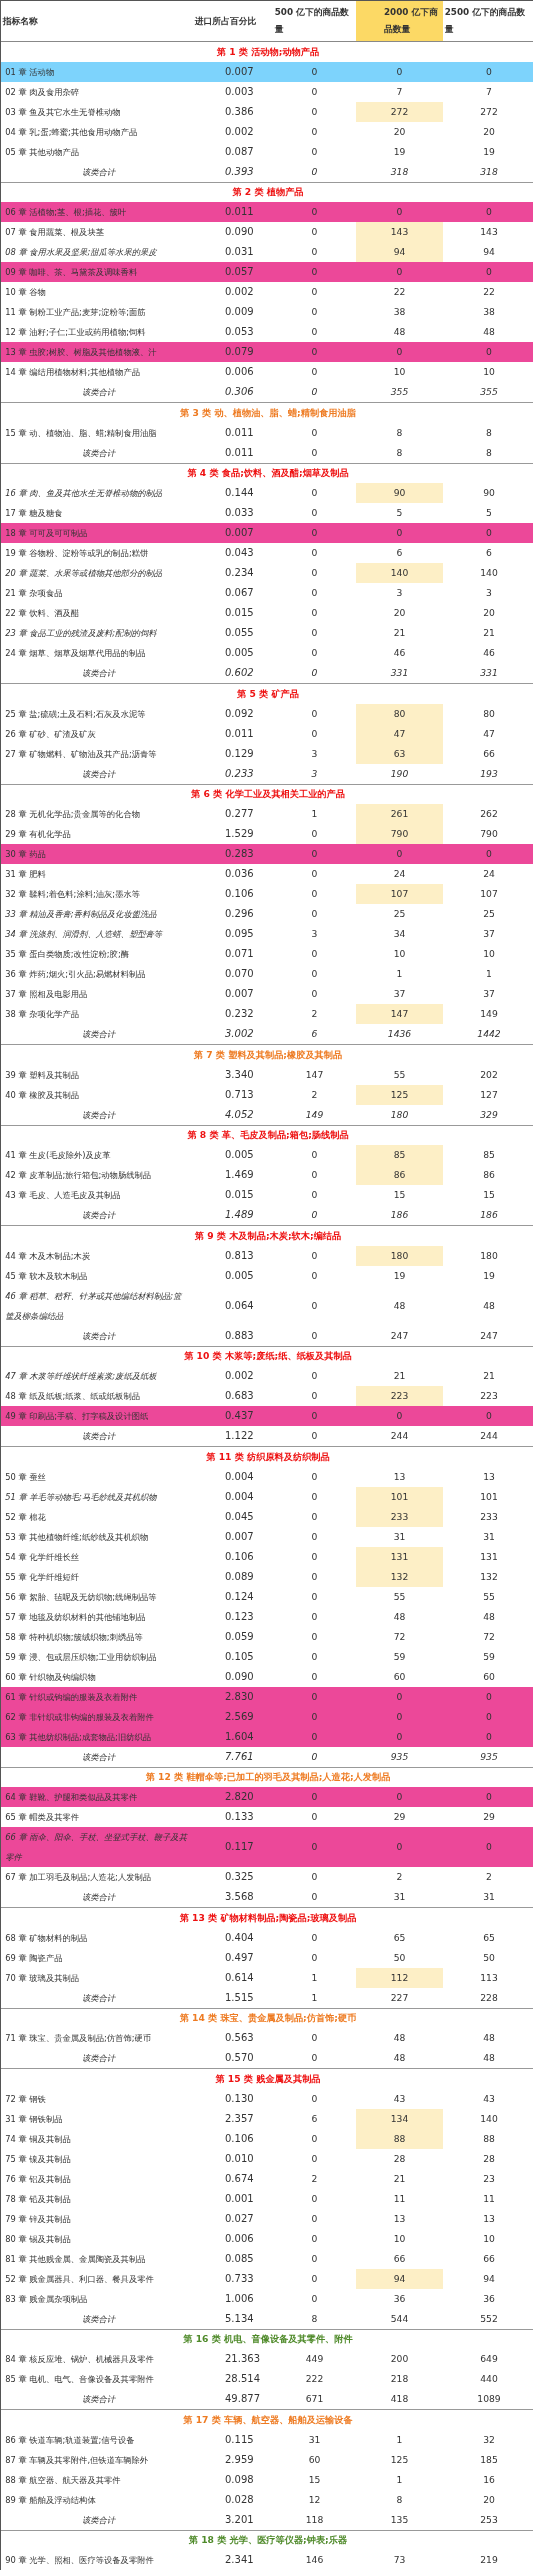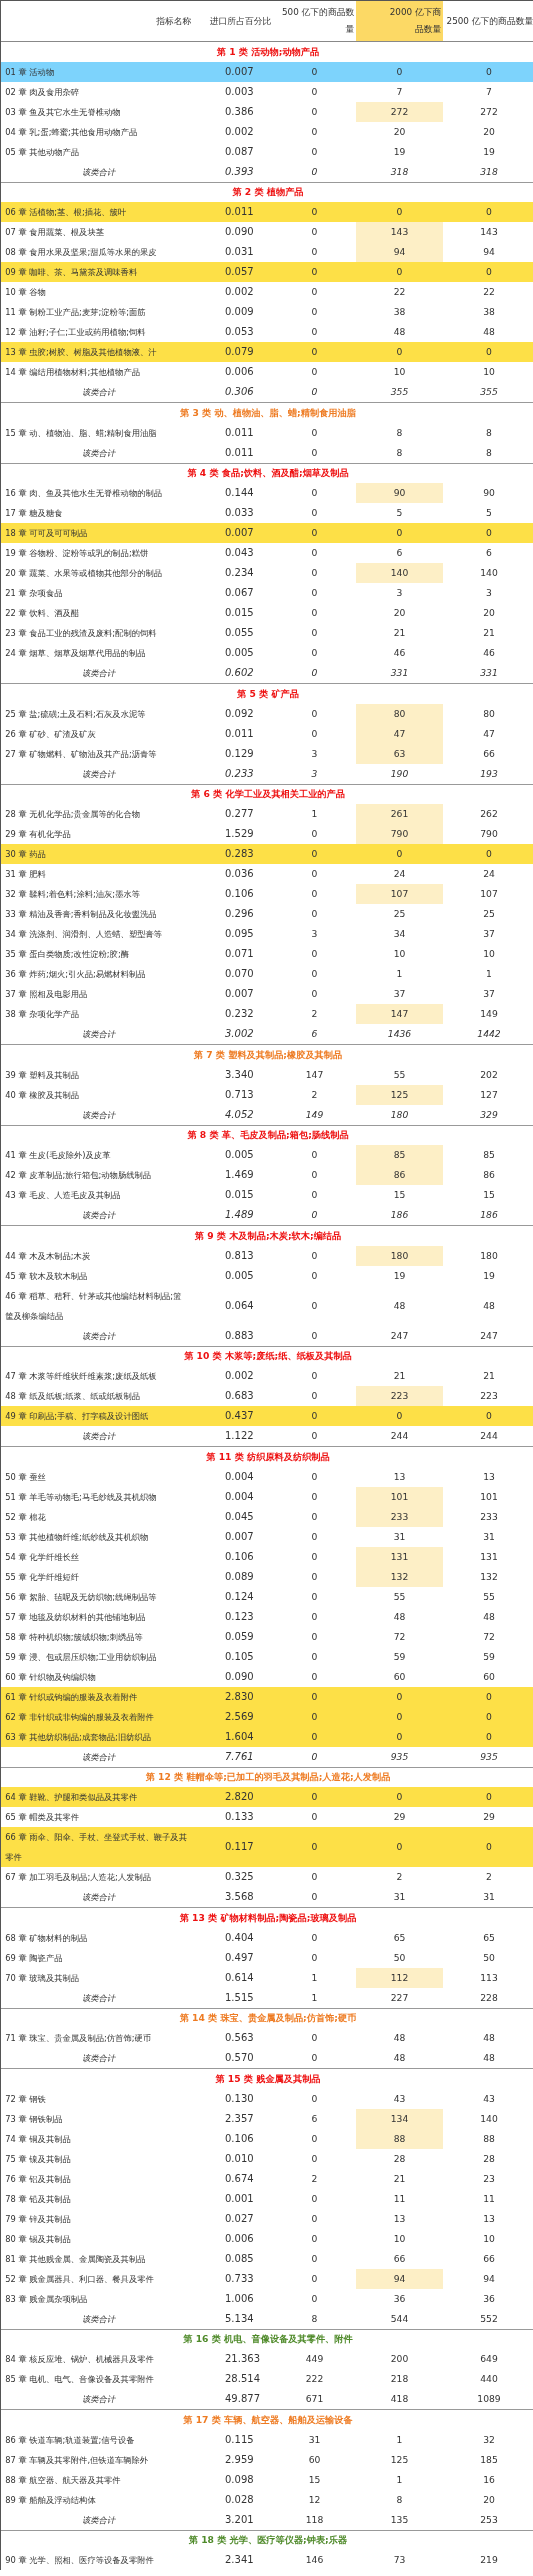--- a/index.html
+++ b/index.html
@@ -19,57 +19,57 @@
     width: 100%;
     border-collapse: collapse;
     table-layout: fixed;
   }
   col.c-name { width: 192px; }
   col.c-pct { width: 80px; }
   col.c-500 { width: 83px; }
   col.c-2000 { width: 87px; }
   col.c-2500 { width: 92px; }
   th {
-    font-weight: normal;
+    font-weight: bold;
     font-size: 8.8px;
     line-height: 16.7px;
     padding: 3.3px 1.7px;
     color: #333;
     border-bottom: 1.7px solid #888;
     vertical-align: middle;
-    text-align: right;
+    text-align: left;
   }
   th.hl { background: #fcd965; padding-left: 28px; }
   td {
     height: 20px;
     line-height: 10px;
     padding: 0 5px;
     vertical-align: middle;
     text-align: center;
     font-size: 9.2px;
   }
   td.name {
     text-align: left;
     font-size: 8.3px;
     padding-left: 4.2px;
     line-height: 20px;
   }
-  td.name.wrap { line-height: 20px; }
+  td.name.wrap { line-height: 20px; font-style: italic; }
   td.pct { font-size: 10px; text-align: left; padding-left: 32px; }
   tr.cat td {
     height: 20px;
     font-weight: bold;
     font-size: 9.2px;
     text-align: center;
     border-top: 1.7px solid #999;
   }
   tr.cat.red td { color: #ee1111; }
   tr.cat.orange td { color: #ee7b22; }
   tr.cat.green td { color: #4f8a2a; }
-  tr.gray td { background: #fde047; }
+  tr.gray td { background: #ec4899; }
   tr.darkgray td { background: #7dd3fc; }
   td.hl { background: #fdefc6; }
   tr.sub td { font-style: italic; }
   tr.sub td.name { text-align: center; padding-left: 8px; }
   tr.sub.plain td.val { font-style: normal; }
 </style>
 </head>
 <body>
 
 <div class="table-wrap">
@@ -732,21 +732,21 @@
           <td colspan="5">第 15 类  贱金属及其制品</td>
         </tr>
         <tr class="">
           <td class="name">72 章  钢铁</td>
           <td class="pct">0.130</td>
           <td class="val">0</td>
           <td class="val">43</td>
           <td class="val">43</td>
         </tr>
         <tr class="">
-          <td class="name">73 章  钢铁制品</td>
+          <td class="name">31 章  钢铁制品</td>
           <td class="pct">2.357</td>
           <td class="val">6</td>
           <td class="val hl">134</td>
           <td class="val">140</td>
         </tr>
         <tr class="">
           <td class="name">74 章  铜及其制品</td>
           <td class="pct">0.106</td>
           <td class="val">0</td>
           <td class="val hl">88</td>

